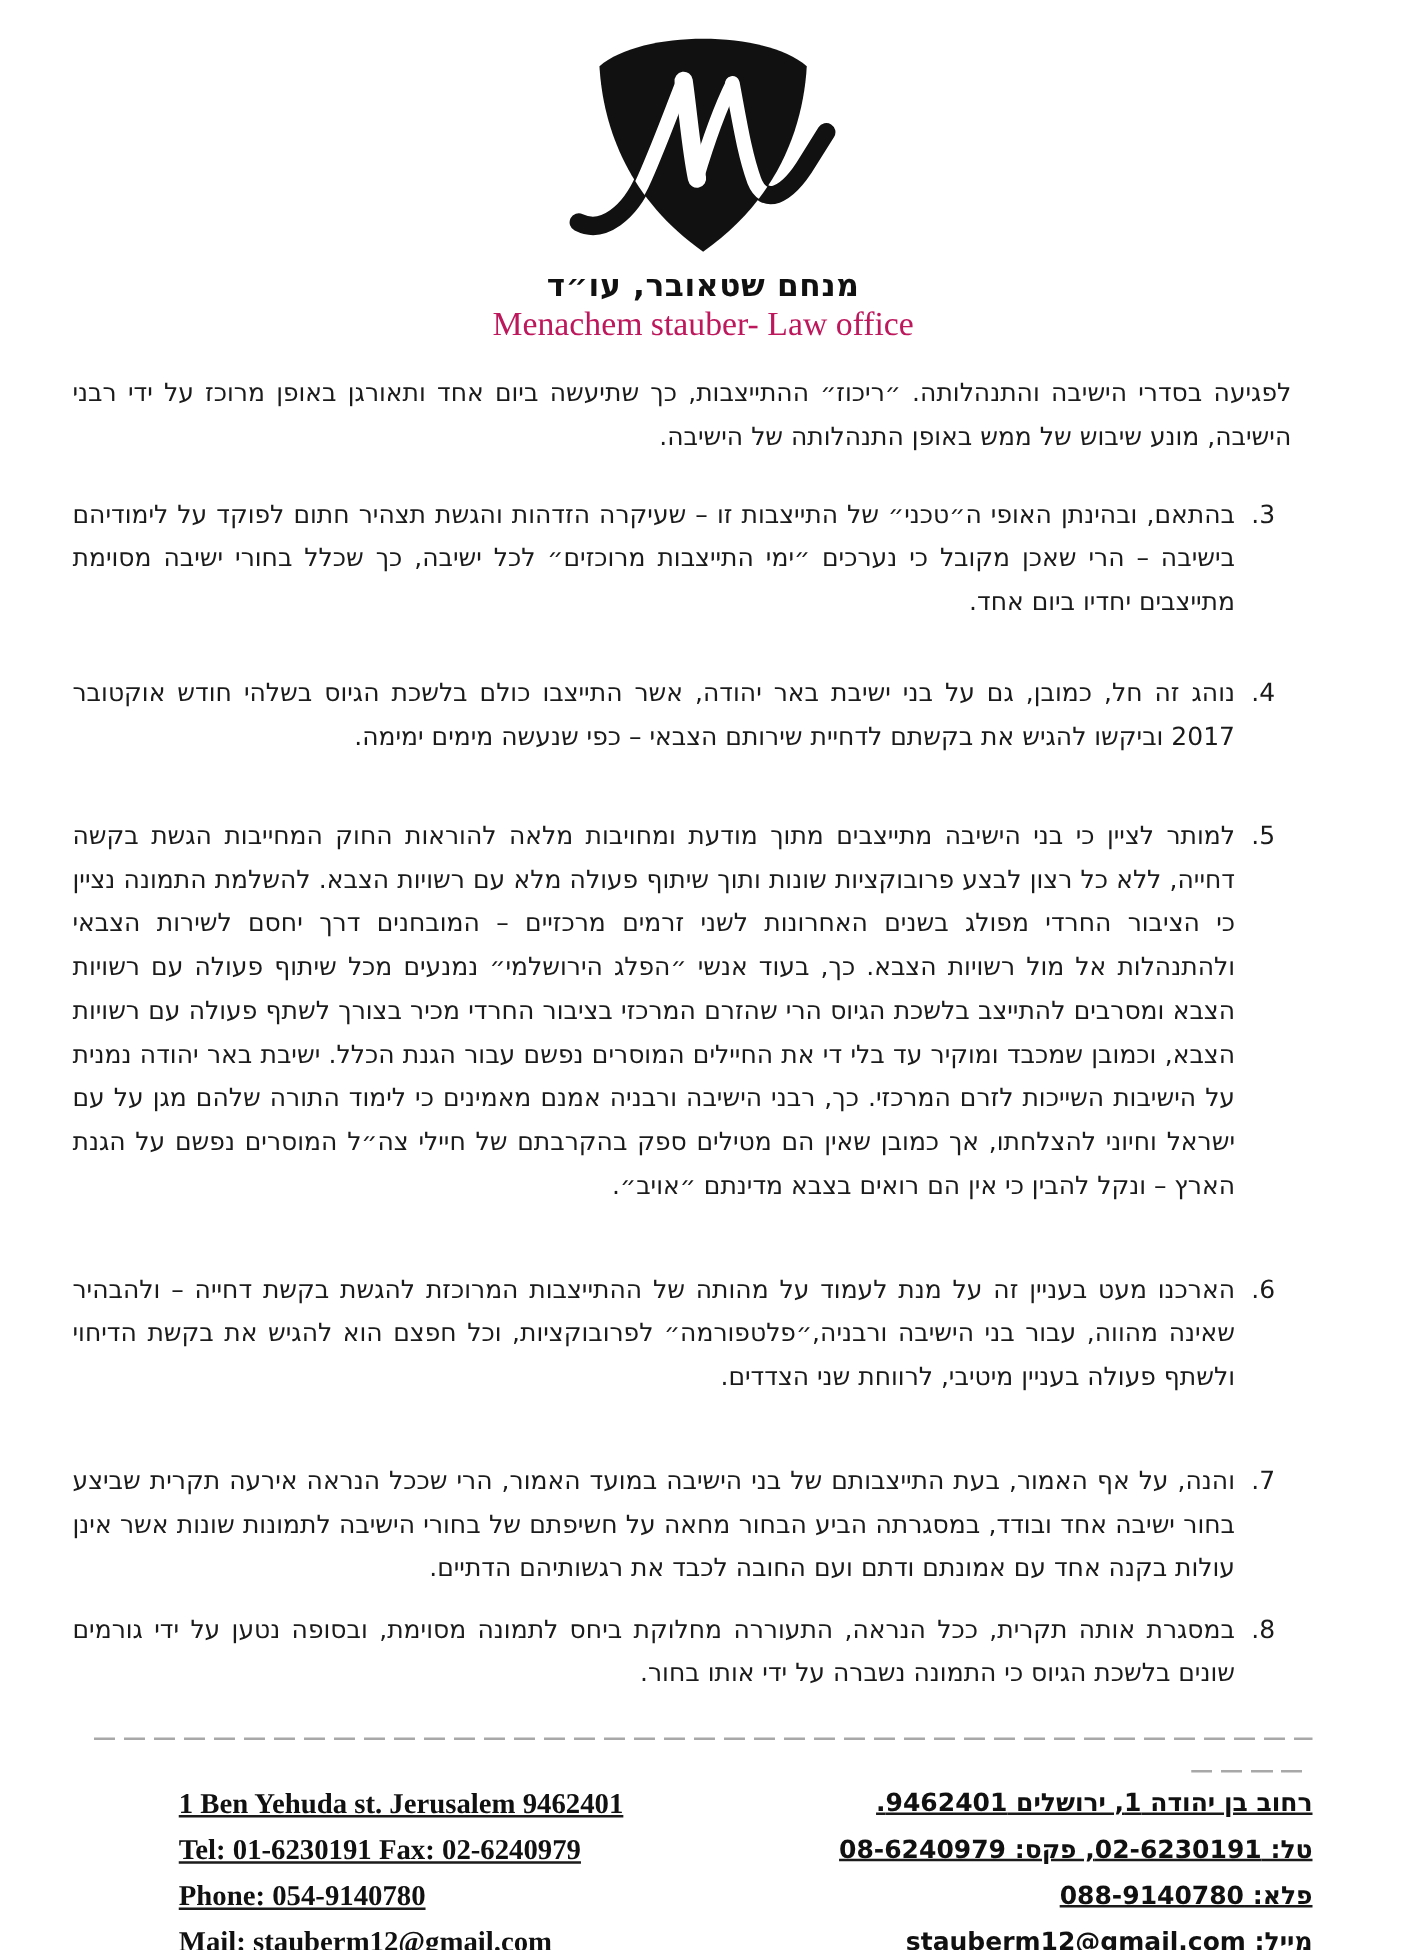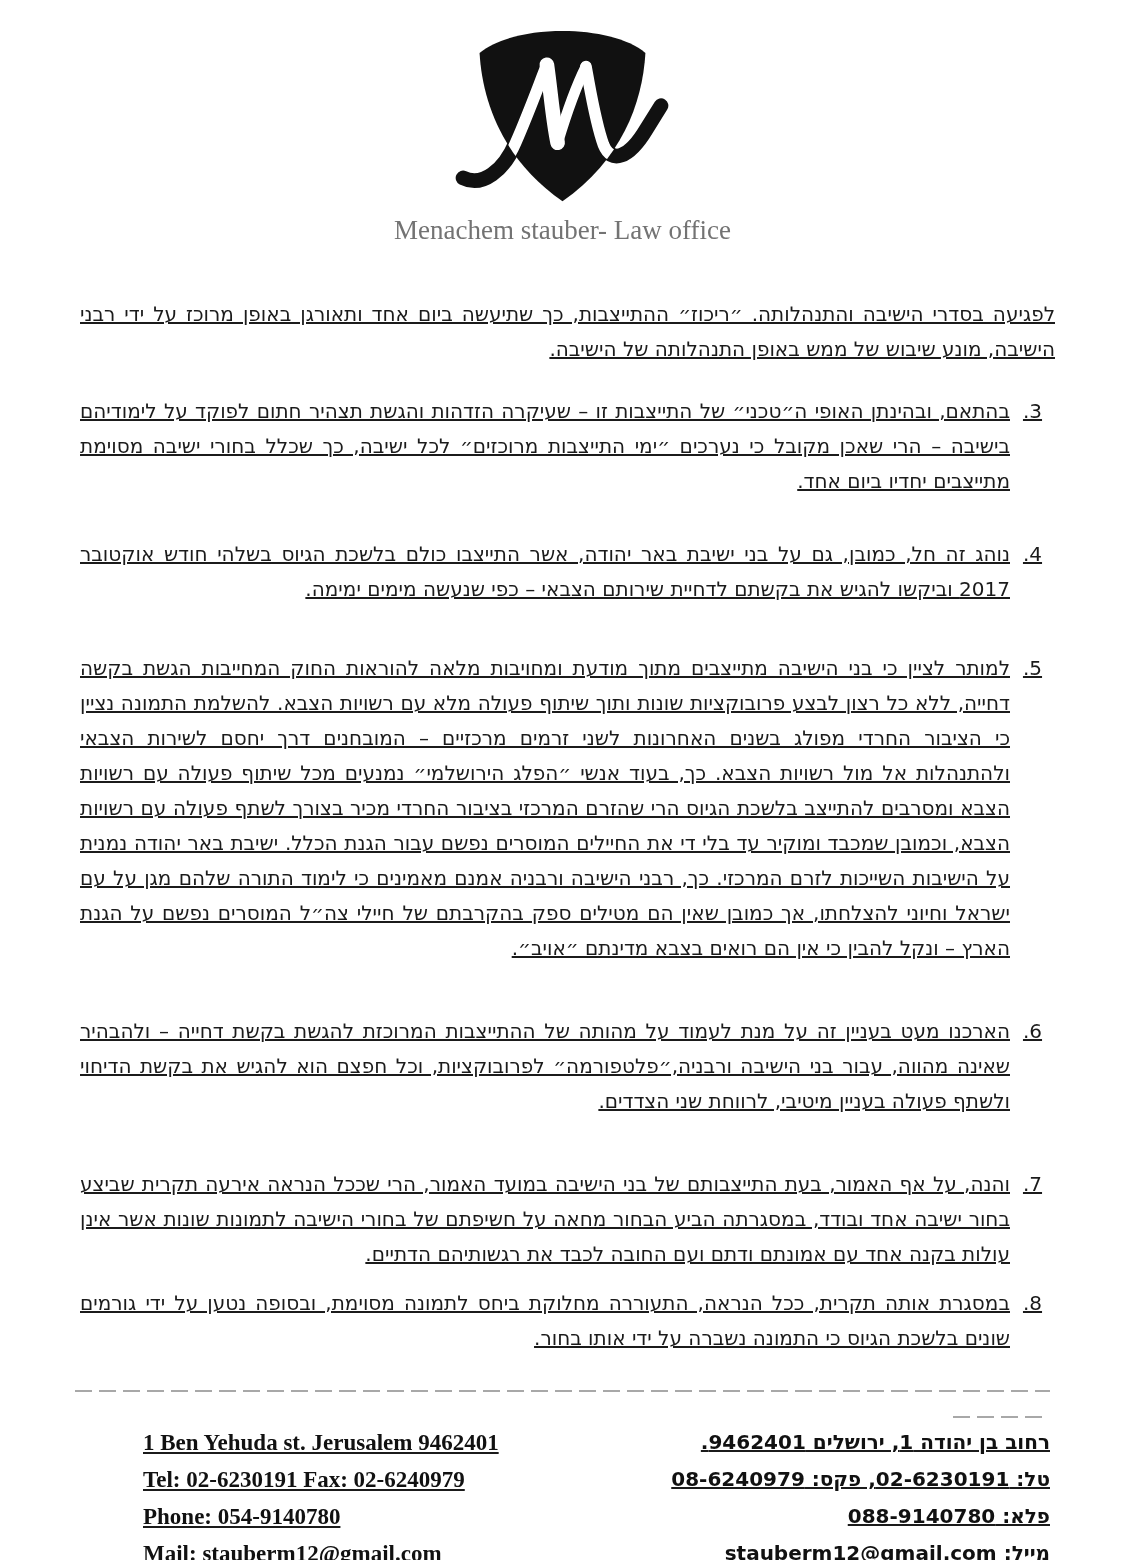--- a/index.html
+++ b/index.html
@@ -16,30 +16,29 @@
   
   .header { position:absolute; top:14px; left:0; right:0; text-align:center; }
   .logo { display:block; margin:0 auto; }
   .hebrew-name {
     direction:rtl;
     font-size:25px; font-weight:700; letter-spacing:0.5px;
     color:#111; margin-top:0px;
   }
   .english-name {
     font-family:"Liberation Serif","DejaVu Serif",serif;
-    font-size:27px; font-weight:400; color:#737373; margin-top:1px;
+    font-size:27px; font-weight:400; color:#be185d; margin-top:1px;
   }
   
   .content {
-    position:absolute; top:297px; left:80px; width:975px; height:1090px;
+    position:absolute; top:297px; left:58px; width:975px; height:1090px;
     overflow:hidden;
     direction:rtl;
     font-size:20px; line-height:35px;
     text-align:justify;
-    text-decoration:underline;
   }
   .para { margin-bottom:27px; }
   .item { display:flex; }
   .item-marker {
     flex:0 0 45px; direction:ltr; text-align:center;
     font-size:20px;
   }
   .item-text { flex:1 1 auto; text-align:justify; }
   .mb-a { margin-bottom:38px; }
   .mb-b { margin-bottom:44px; }
@@ -95,20 +94,21 @@
 
       <path d="M25,40 C60,10 160,10 195,40 C192,92 170,150 110,192 C50,150 28,92 25,40 Z" fill="#111"></path>
 
       <g clip-path="url(#shieldClip)" fill="none" stroke="#ffffff" stroke-linecap="round">
         <path d="M8,168 C28,178 50,160 62,132 C76,100 86,72 94,52" stroke-width="12"></path>
         <path d="M94,52 C98,80 100,108 105,132" stroke-width="15"></path>
         <path d="M105,132 C114,102 124,74 134,54" stroke-width="11"></path>
         <path d="M134,54 C140,86 144,112 152,134 C160,154 178,148 196,118 C201,110 206,102 211,94" stroke-width="12"></path>
       </g>
     </svg>
+    <div class="hebrew-name">מנחם שטאובר, עו״ד</div>
     <div class="english-name">Menachem stauber- Law office</div>
   </div>
 
   <div class="content">
 
     <p class="para">לפגיעה בסדרי הישיבה והתנהלותה. ״ריכוז״ ההתייצבות, כך שתיעשה ביום אחד ותאורגן באופן מרוכז על ידי רבני הישיבה, מונע שיבוש של ממש באופן התנהלותה של הישיבה.</p>
 
     <div class="item mb-a">
       <span class="item-marker">.3</span>
       <span class="item-text">בהתאם, ובהינתן האופי ה״טכני״ של התייצבות זו – שעיקרה הזדהות והגשת תצהיר חתום לפוקד על לימודיהם בישיבה – הרי שאכן מקובל כי נערכים ״ימי התייצבות מרוכזים״ לכל ישיבה, כך שכלל בחורי ישיבה מסוימת מתייצבים יחדיו ביום אחד.</span>
@@ -140,21 +140,21 @@
     </div>
 
   </div>
 
   <div class="footer">
     <div class="divider"></div>
     <div class="divider-short"></div>
     <div class="footer-cols">
       <div class="col-en">
         <div>1 Ben Yehuda st. Jerusalem 9462401</div>
-        <div>Tel: 02-6230191 Fax: 02-6240979</div>
+        <div>Tel: 01-6230191 Fax: 02-6240979</div>
         <div>Phone: 054-9140780</div>
         <div>Mail: stauberm12@gmail.com</div>
       </div>
       <div class="col-he">
         <div>רחוב בן יהודה 1, ירושלים 9462401.</div>
         <div>טל: 02-6230191, פקס: 08-6240979</div>
         <div>פלא: 088-9140780</div>
         <div>מייל: stauberm12@gmail.com</div>
       </div>
     </div>

